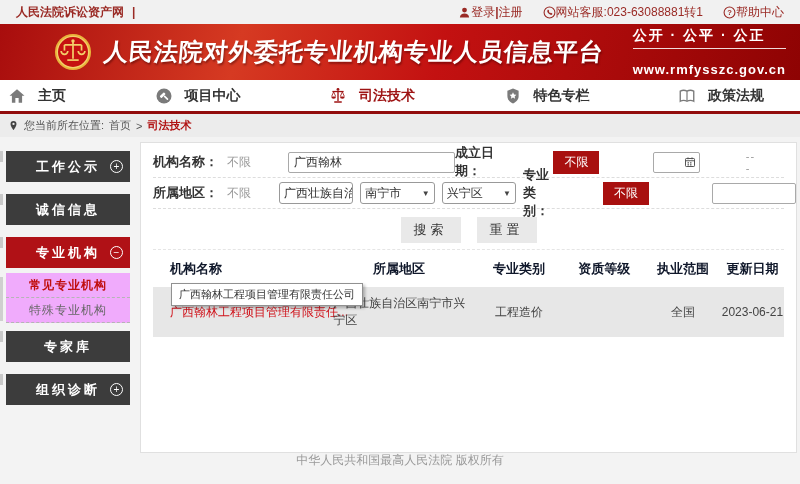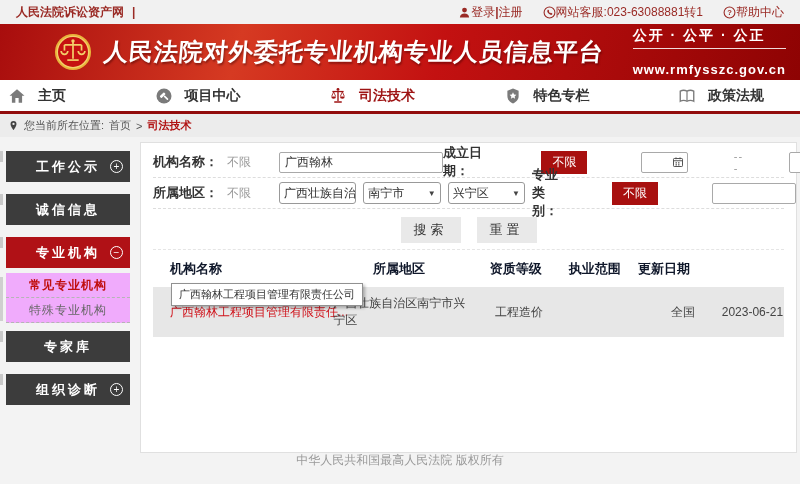--- a/index.html
+++ b/index.html
@@ -89,21 +89,21 @@
     font-size: 13px;
   }
   .flabel { font-weight: bold; color: #333; width: 74px; flex: 0 0 auto; }
   .unlimited-plain { color: #999; width: 52px; flex: 0 0 auto; cursor: pointer; font-size: 12px; }
   .unlimited-red {
     background: #a8100f; color: #fff; font-size: 12px; padding: 3px 11px;
     margin-right: 10px; cursor: pointer; flex: 0 0 auto;
   }
   .tinput {
     height: 21px; border: 1px solid #a9a9a9; border-radius: 2px; padding: 0 5px;
-    font-size: 12px; font-family: Liberation Mono, monospace; color: #333; background: #fff;
+    font-size: 12px; font-family: Liberation Serif, serif; color: #333; background: #fff; margin-left: 9px;
   }
   .name-input { width: 172px; }
   .cat-input { width: 84px; }
   .rgroup { margin-left: auto; display: flex; align-items: center; gap: 44px; }
   .rlabel { font-weight: bold; color: #333; margin-right: 10px; }
   .datefield {
     width: 64px; height: 21px; border: 1px solid #a9a9a9; border-radius: 2px;
     background: #fff; display: flex; align-items: center; justify-content: flex-end;
     padding: 0 3px; cursor: pointer;
   }
@@ -345,20 +345,21 @@
     </div>
 
     <div class="btnrow">
       <button class="gbtn">搜索</button>
       <button class="gbtn">重置</button>
     </div>
 
     <div class="thead">
       <div class="c-name">机构名称</div>
       <div class="c-region">所属地区</div>
+      <div class="c-cat">专业类别</div>
       <div class="c-grade">资质等级</div>
       <div class="c-scope">执业范围</div>
       <div class="c-date">更新日期</div>
     </div>
     <div class="trow">
       <div class="c-name">
         <span class="rowlink">广西翰林工程项目管理有限责任...</span>
       </div>
       <div class="c-region cell">广西壮族自治区南宁市兴宁区</div>
       <div class="c-cat">工程造价</div>

